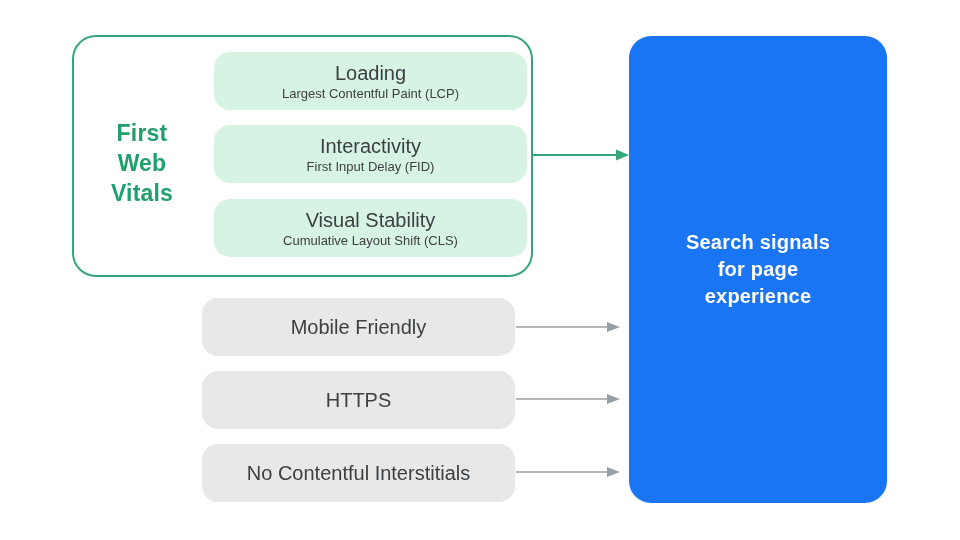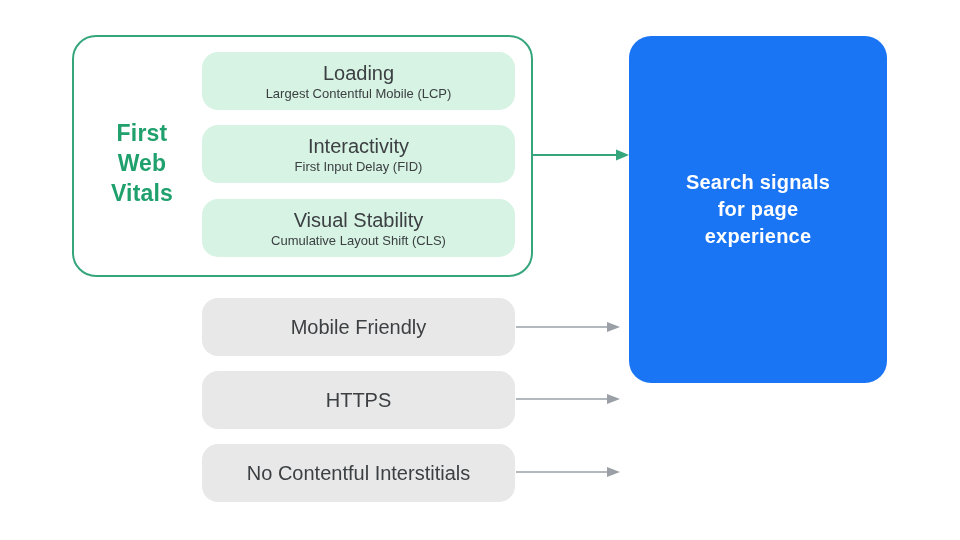--- a/index.html
+++ b/index.html
@@ -34,21 +34,21 @@
     font-size:23px;font-weight:700;line-height:30px;
     letter-spacing:.2px;
   }
   
   .pill{
     position:absolute;left:202px;width:313px;height:58px;
     border-radius:16px;
     display:flex;flex-direction:column;align-items:center;justify-content:center;
     text-align:center;
   }
-  .pill.green{background:var(--green-pill,#d7f3e4);}
+  .pill.green{background:var(--green-pill,#d7f3e4);margin-left:12px;}
   .pill.gray{background:var(--gray-pill,#e8e8e8);}
   .pill .title{
     color:var(--text-dark,#3c4043);
     font-size:20px;font-weight:500;line-height:24px;
   }
   .pill .subtitle{
     color:var(--text-dark,#3c4043);
     font-size:13px;font-weight:400;line-height:16px;margin-top:1px;
   }
   .pill.p1{top:52px;}
@@ -63,21 +63,21 @@
   .arrow line{stroke:var(--arrow-gray,#9aa0a6);stroke-width:1.6;}
   .arrow polygon{fill:var(--arrow-gray,#9aa0a6);}
   .arrow.green line{stroke:var(--green-border,#35a67c);stroke-width:2.2;}
   .arrow.green polygon{fill:var(--green-border,#35a67c);}
   .arrow.a-green{left:533px;top:147px;}
   .arrow.a1{left:516px;top:319px;}
   .arrow.a2{left:516px;top:391px;}
   .arrow.a3{left:516px;top:464px;}
   
   .result-box{
-    position:absolute;left:629px;top:36px;width:258px;height:347px;
+    position:absolute;left:629px;top:36px;width:258px;height:467px;
     background:var(--blue-box,#1a75f5);
     border-radius:22px;
     display:flex;align-items:center;justify-content:center;
   }
   .result-label{
     width:175px;text-align:center;
     color:var(--white,#fff);
     font-size:20px;font-weight:700;line-height:27px;
     letter-spacing:.2px;
   }
@@ -86,21 +86,21 @@
 <body>
 
 <div class="canvas">
 
   <div class="cwv-group"></div>
 
   <div class="cwv-label">First Web Vitals</div>
 
   <div class="pill green p1">
     <div class="title">Loading</div>
-    <div class="subtitle">Largest Contentful Mobile (LCP)</div>
+    <div class="subtitle">Largest Contentful Paint (LCP)</div>
   </div>
 
   <div class="pill green p2">
     <div class="title">Interactivity</div>
     <div class="subtitle">First Input Delay (FID)</div>
   </div>
 
   <div class="pill green p3">
     <div class="title">Visual Stability</div>
     <div class="subtitle">Cumulative Layout Shift (CLS)</div>

